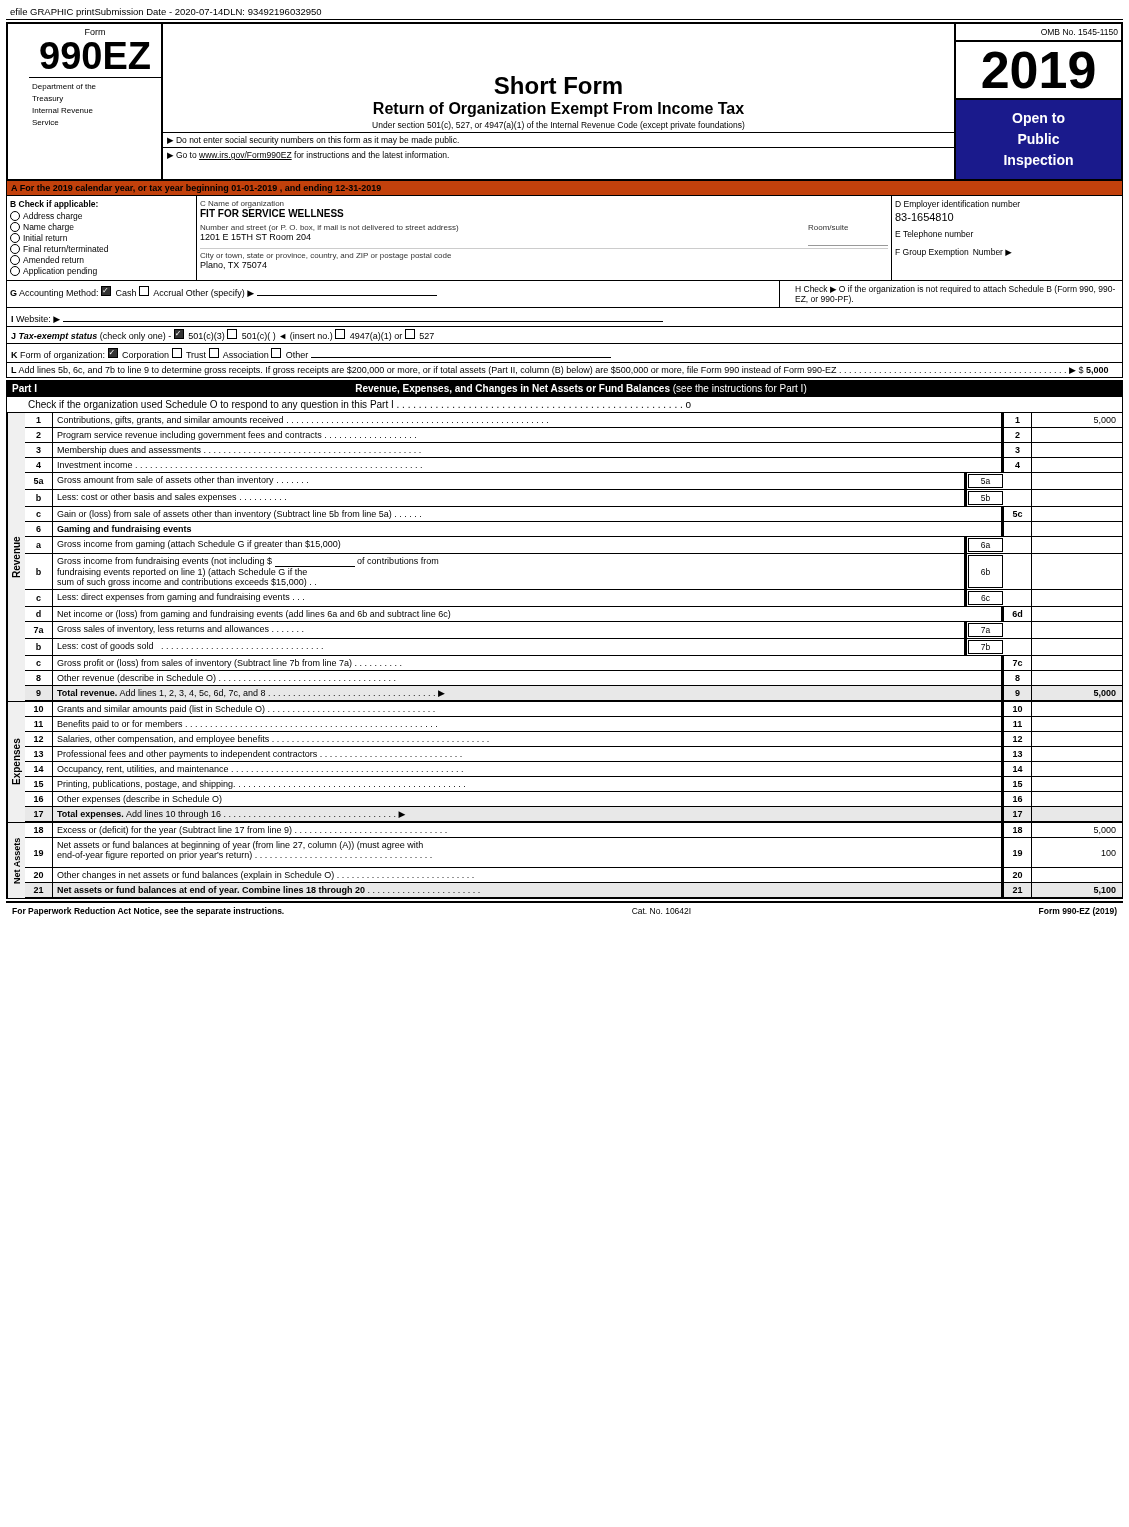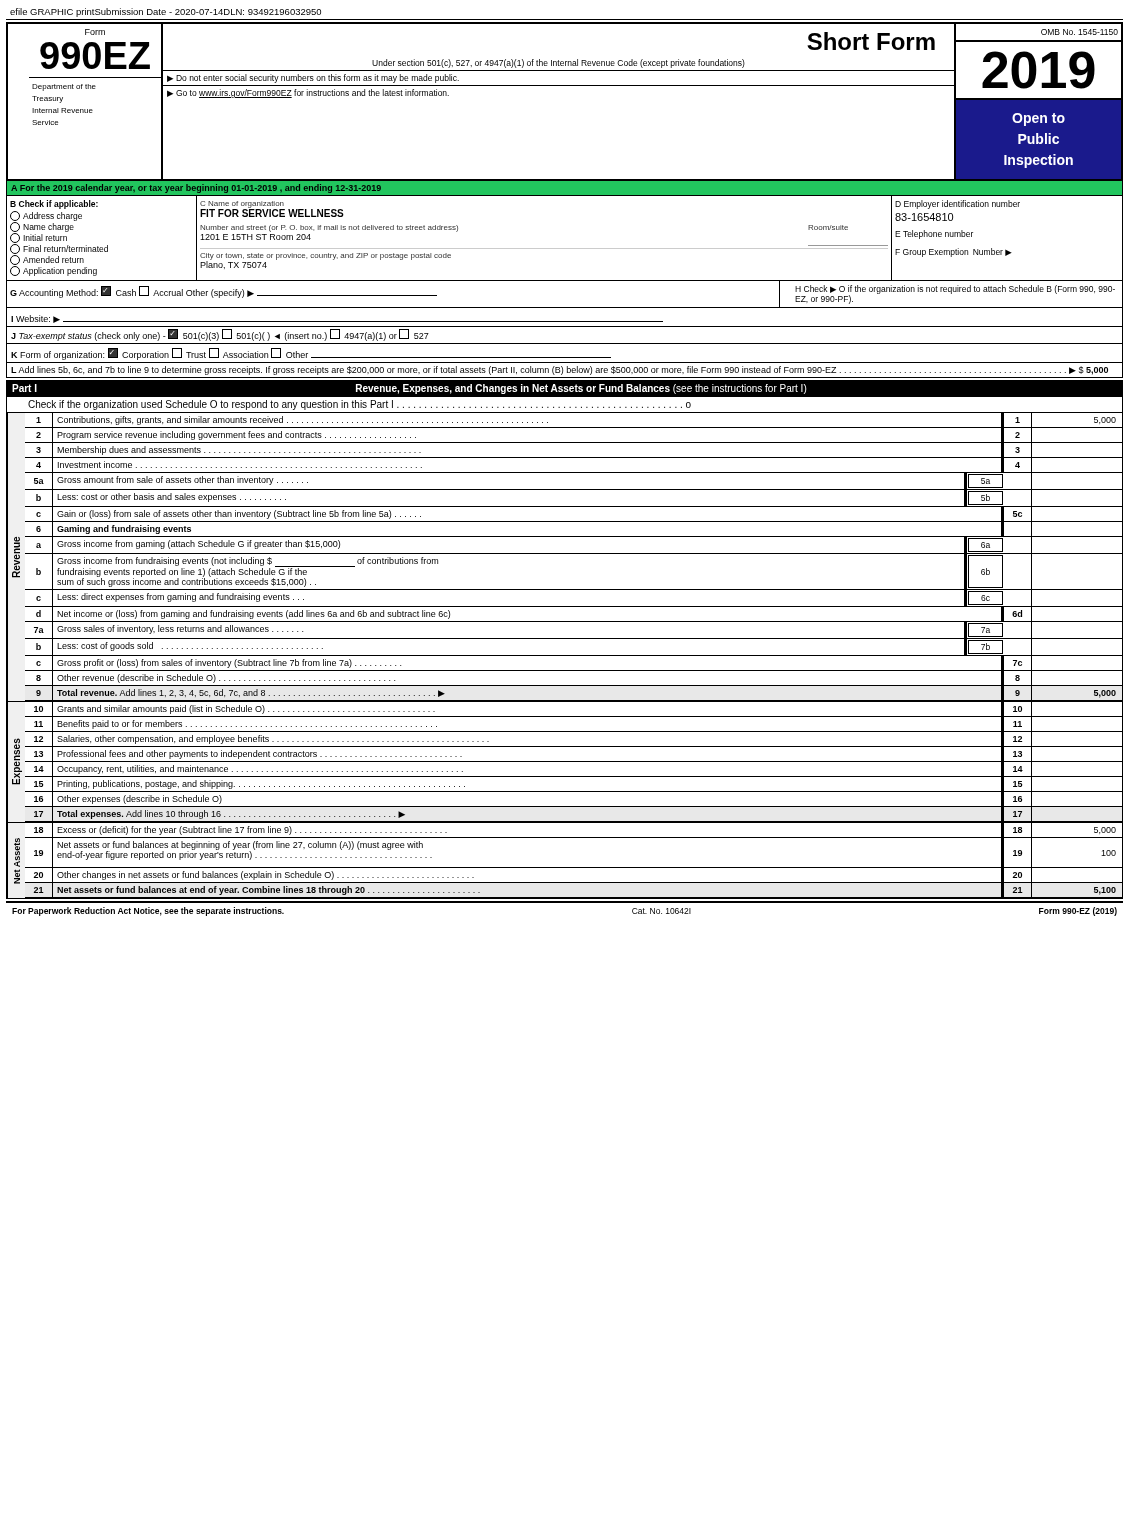--- a/index.html
+++ b/index.html
@@ -46,22 +46,23 @@
       </div>
       <div style="padding:3px; font-size:8px; line-height:1.5; border-top:none;">
         <div>Department of the</div>
         <div>Treasury</div>
         <div>Internal Revenue</div>
         <div>Service</div>
       </div>
     </div>
 
     <div style="flex:1; border-right:2px solid #000; display:flex; flex-direction:column;">
-      <div style="text-align:right; padding:4px 18px 0;">
+      <div style="text-align:center; padding:4px 18px 0;margin-top:44px;">
         <div style="font-size:24px; font-weight:bold;">Short Form</div>
+        <div style="font-size:16px; font-weight:bold;">Return of Organization Exempt From Income Tax</div>
       </div>
       <div style="text-align:center; font-size:8.5px; padding:2px;">Under section 501(c), 527, or 4947(a)(1) of the Internal Revenue Code (except private foundations)</div>
       <div style="border-top:1px solid #000; border-bottom:1px solid #000; padding:2px 4px; font-size:8.5px;">
         <span>▶ Do not enter social security numbers on this form as it may be made public.</span>
       </div>
       <div style="padding:2px 4px; font-size:8.5px;">
         <span>▶ Go to <span style="text-decoration:underline;">www.irs.gov/Form990EZ</span> for instructions and the latest information.</span>
       </div>
     </div>
 
@@ -71,21 +72,21 @@
       </div>
       <div style="border-bottom:2px solid #000; text-align:center; font-size:52px; font-weight:bold; line-height:1; padding:2px 0;">
         <span>2019</span>
       </div>
       <div style="background:#1a1a8c; color:#fff; text-align:center; padding:8px 4px; font-weight:bold; font-size:14px; line-height:1.5; flex:1;">
         Open to<br>Public<br>Inspection
       </div>
     </div>
   </div>
 
-  <div style="border:1px solid #000; border-top:none; background:#22c55e; padding:2px 4px; font-size:9px; font-weight:bold;">
+  <div style="border:1px solid #000; border-top:none; background:#c2410c; padding:2px 4px; font-size:9px; font-weight:bold;">
     <span>A  For the 2019 calendar year, or tax year beginning 01-01-2019 , and ending 12-31-2019</span>
   </div>
 
   <div style="border:1px solid #000; border-top:none; display:flex;">
 
     <div style="width:190px; border-right:1px solid #000; padding:3px; font-size:8.5px;">
       <div style="font-weight:bold; margin-bottom:2px;"><span>B  Check if applicable:</span></div>
       <div class="check-item">
         <span class="radio-circle"></span>
         <span>Address charge</span>
@@ -158,21 +159,21 @@
     </div>
   </div>
 
   <div style="border:1px solid #000; border-top:none; padding:2px 4px; font-size:9px;">
     <span style="font-weight:bold;">I</span> Website: ▶
     <span style="border-bottom:1px solid #000; display:inline-block; width:600px; height:12px;"></span>
   </div>
 
   <div style="border:1px solid #000; border-top:none; padding:2px 4px; font-size:9px;">
     <span style="font-weight:bold;">J</span>
-    <span> <span style="font-weight:normal; font-style:italic;">Tax-exempt status</span> (check only one) - </span>
+    <span> <span style="font-weight:bold; font-style:italic;">Tax-exempt status</span> (check only one) - </span>
     <span class="checkbox-checked"></span>
     <span> 501(c)(3) </span>
     <span class="checkbox-sq"></span>
     <span> 501(c)(  )  ◄ (insert no.) </span>
     <span class="checkbox-sq"></span>
     <span> 4947(a)(1) or </span>
     <span class="checkbox-sq"></span>
     <span> 527</span>
   </div>
 

